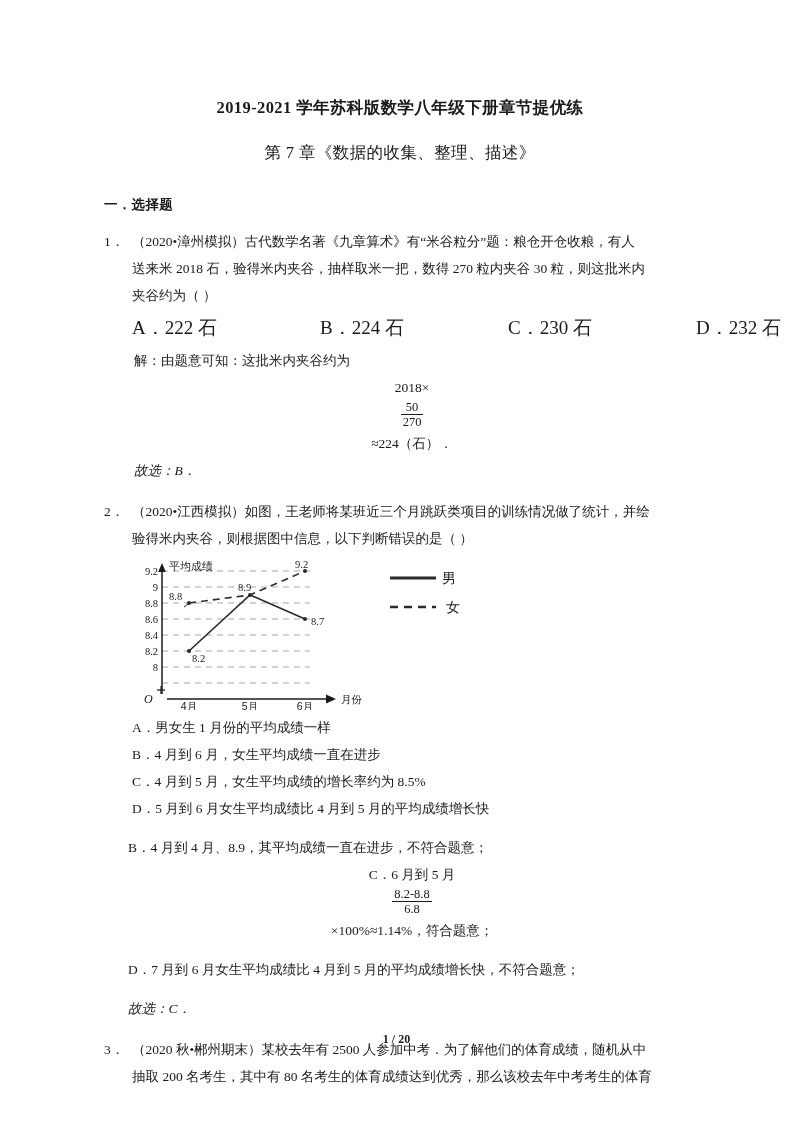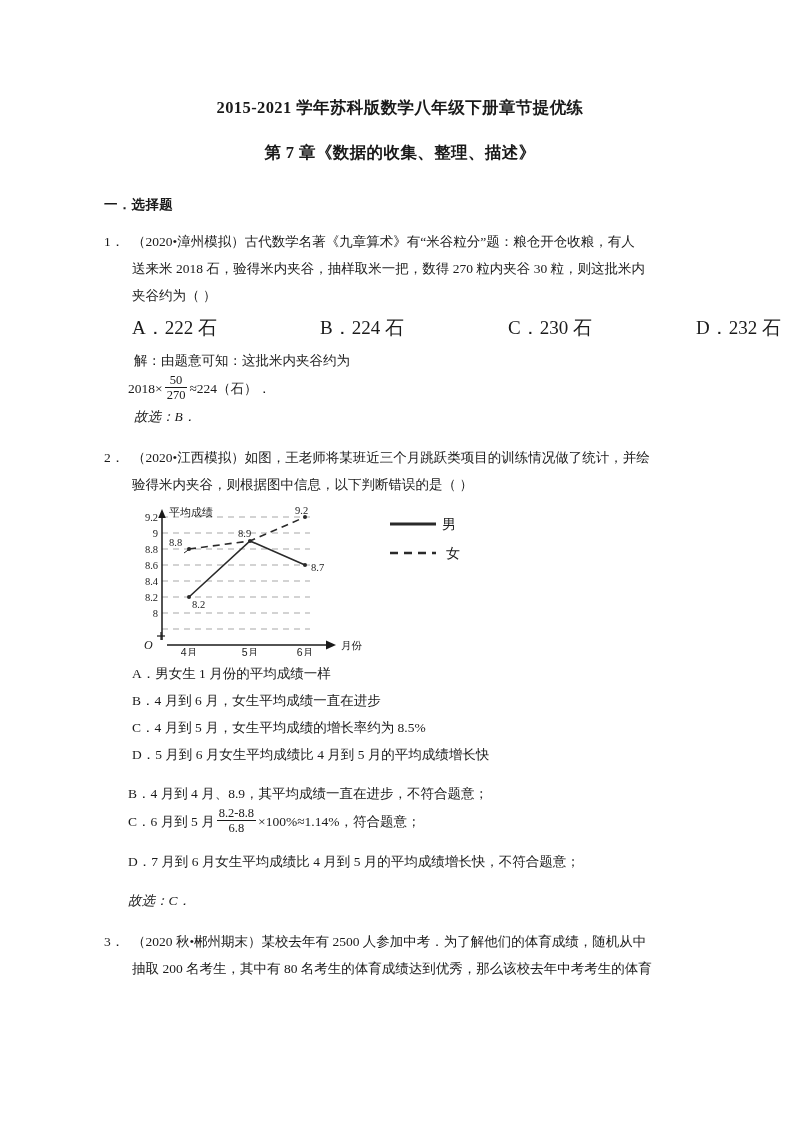--- a/index.html
+++ b/index.html
@@ -33,21 +33,21 @@
   .doc-title {
     text-align: center;
     font-weight: bold;
     font-size: 16.5px;
     letter-spacing: 0.4px;
     line-height: 1.5;
     margin: 0 0 0 0;
   }
   .doc-subtitle {
     text-align: center;
-    font-weight: bold;
+    font-weight: normal;
     font-size: 16.5px;
     letter-spacing: 0.4px;
     line-height: 1.5;
     margin: 20px 0 0 0;
   }
 
   
   .section-head {
     font-weight: bold;
     font-size: 13.5px;
@@ -119,20 +119,21 @@
     top: -1px;
   }
   .frac .num { padding: 0 2px; }
   .frac .den { padding: 0 2px; border-top: 1.2px solid #1a1a1a; }
   .mathrow {
     padding-left: 24px;
     font-size: 13.5px;
     line-height: 2.0;
     display: flex;
     align-items: center;
+    flex-direction: column;
   }
 
   
   .chart-wrap {
     position: relative;
     margin: 8px 0 4px 36px;
     width: 420px;
     height: 150px;
   }
   .chart-svg { display: block; }
@@ -149,21 +150,21 @@
     font-family: "Liberation Serif", serif;
   }
 </style>
 </head>
 <body>
 
 <div class="page">
 
   <div class="content">
 
-    <div class="doc-title">2015-2021 学年苏科版数学八年级下册章节提优练</div>
+    <div class="doc-title">2019-2021 学年苏科版数学八年级下册章节提优练</div>
     <div class="doc-subtitle">第 7 章《数据的收集、整理、描述》</div>
 
     <div class="section-head">一．选择题</div>
 
     <div class="q-block">
       <div class="q-body"><span class="q-num">1．</span><span>（2020•漳州模拟）古代数学名著《九章算术》有“米谷粒分”题：粮仓开仓收粮，有人</span></div>
       <div class="q-line">送来米 2018 石，验得米内夹谷，抽样取米一把，数得 270 粒内夹谷 30 粒，则这批米内</div>
       <div class="q-line">夹谷约为（      ）</div>
 
       <div class="choices-row">
@@ -291,14 +292,15 @@
       <div class="sol-line-flush"><span class="ital">故选：C．</span></div>
     </div>
 
     <div class="q-block">
       <div class="q-body"><span class="q-num">3．</span><span>（2020 秋•郴州期末）某校去年有 2500 人参加中考．为了解他们的体育成绩，随机从中</span></div>
       <div class="q-line">抽取 200 名考生，其中有 80 名考生的体育成绩达到优秀，那么该校去年中考考生的体育</div>
     </div>
 
   </div>
 
+  <div class="footer">1 / 20</div>
 
 </div>
 
 </body></html>

